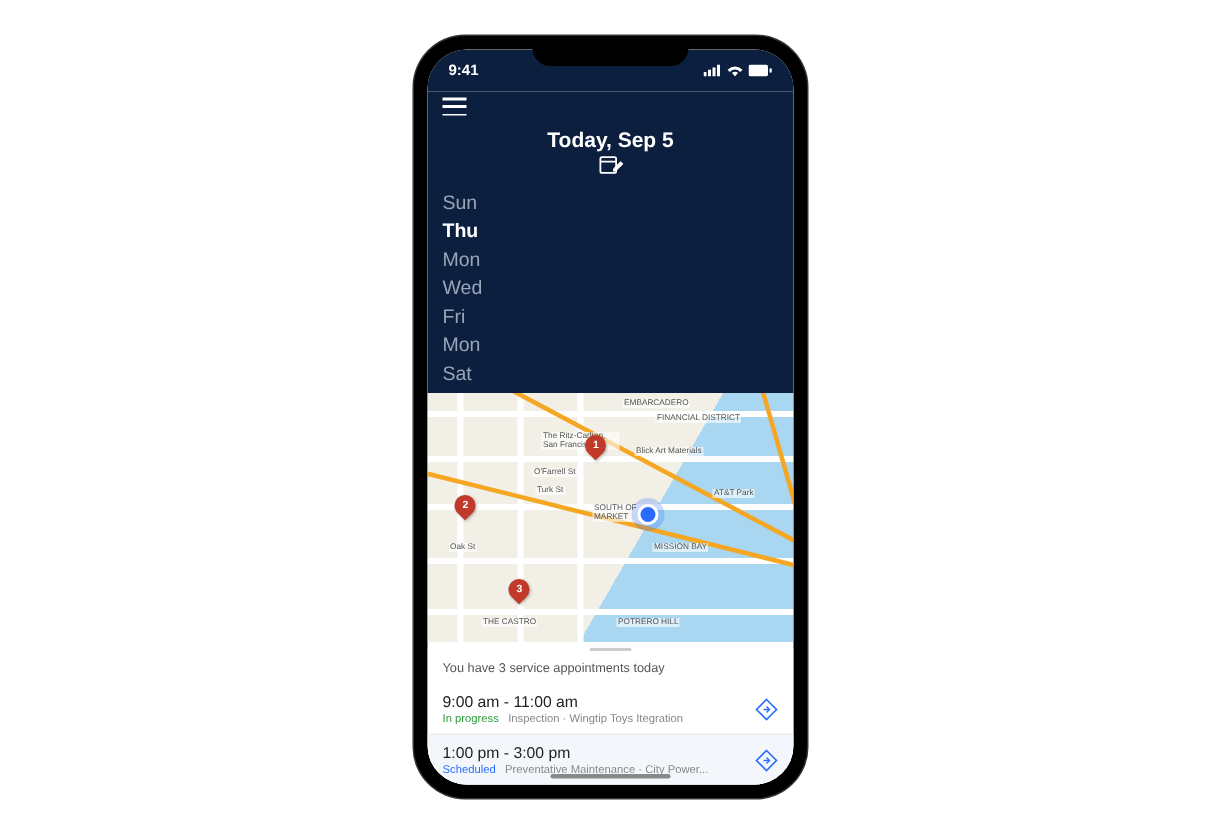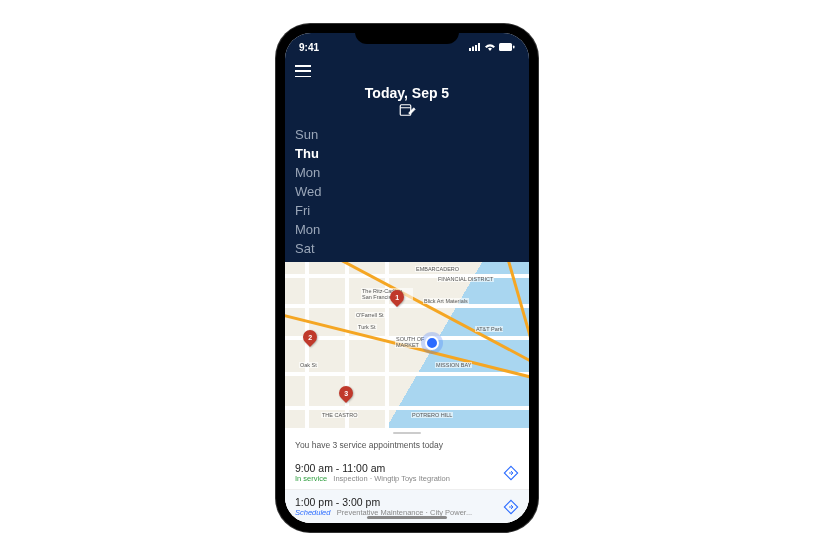--- a/index.html
+++ b/index.html
@@ -111,21 +111,21 @@
   .appt {
     padding:6px 10px;
     border-bottom:1px solid #eee;
     display:flex; align-items:center; justify-content:space-between;
   }
   .appt.alt { background:#f3f7fb;gap:11px; }
   .appt-info { flex:1; min-width:0; }
   .appt-time { font-size:10.5px; color:#222; }
   .appt-sub { font-size:7.5px; color:#888; white-space:nowrap; overflow:hidden; text-overflow:ellipsis;}
   .status-inprogress { color:#2e9e3e; }
-  .status-scheduled { color:#2b6cff;font-style:italic; }
+  .status-scheduled { color:#2b6cff; }
   .go-icon { width:16px; height:16px; flex-shrink:0; margin-left:6px;}
   .home-indicator {
     position:absolute; bottom:4px; left:50%; transform:translateX(-50%);
     width:80px;height:3px;background:#888;border-radius:2px;
   }
 </style>
 </head>
 <body>
 
 <div class="phone-frame">
@@ -214,21 +214,21 @@
       <div class="bluedot" style="top:74px; left:140px;"></div>
     </div>
 
     <div class="sheet">
       <div class="sheet-handle"></div>
       <div class="summary">You have 3 service appointments today</div>
       <div id="appt-list">
           <div class="appt">
             <div class="appt-info">
               <div class="appt-time">9:00 am - 11:00 am</div>
-              <div class="appt-sub"><span class="status-inprogress">In service</span> &nbsp; Inspection · Wingtip Toys Itegration</div>
+              <div class="appt-sub"><span class="status-inprogress">In progress</span> &nbsp; Inspection · Wingtip Toys Itegration</div>
             </div>
             <svg class="go-icon" viewBox="0 0 24 24" fill="none" stroke="#2b6cff" stroke-width="1.6">
               <path d="M12 2 L22 12 L12 22 L2 12 Z"></path>
               <path d="M9 12 H14 M12 9 L15 12 L12 15" stroke-width="1.4"></path>
             </svg>
           </div>
           <div class="appt alt">
             <div class="appt-info">
               <div class="appt-time">1:00 pm - 3:00 pm</div>
               <div class="appt-sub"><span class="status-scheduled">Scheduled</span> &nbsp; Preventative Maintenance · City Power...</div>

